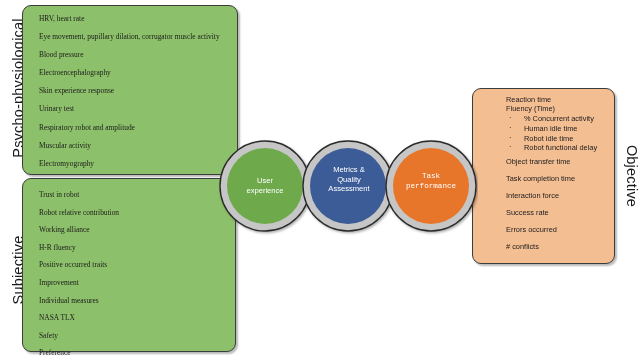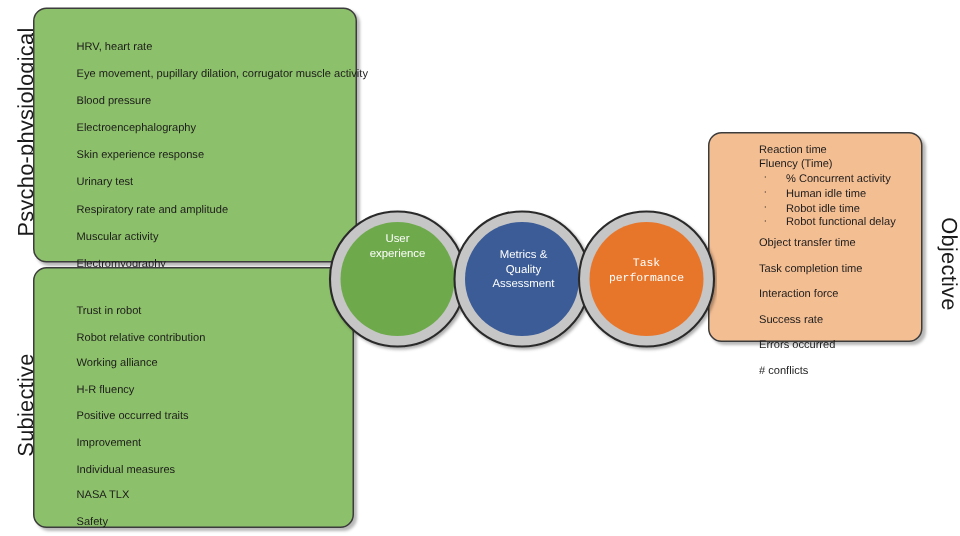--- a/index.html
+++ b/index.html
@@ -69,27 +69,28 @@
   #panel-subjective {
     left: 22px;
     top: 178px;
     width: 214px;
     height: 174px;
   }
   #panel-objective {
     left: 472px;
     top: 88px;
     width: 143px;
-    height: 140px;
+    height: 176px;
   }
 
   .panel ul {
     list-style: none;
-    margin: 12px;
+    margin: 0;
     padding: 0;
+    font-family: Liberation Serif, serif;
   }
   .item {
     color: #1b1b1b;
     font-size: 7.4px;
     line-height: 1;
     white-space: nowrap;
   }
 
   
   #panel-psycho .list {
@@ -147,21 +148,21 @@
   #chain svg { display: block; }
   .node-text {
     position: absolute;
     text-align: center;
     color: #ffffff;
     font-size: 7.6px;
     line-height: 1.28;
     white-space: nowrap;
     pointer-events: none;
   }
-  #node-text-ux   { left: 10px;  top: 20px; width: 74px; }
+  #node-text-ux   { left: 10px;  top: 42px; width: 74px; }
   #node-text-mqa  { left: 93px;  top: 31px; width: 76px; }
   #node-text-task { left: 176px; top: 38px; width: 74px; font-family: Liberation Mono, monospace; }
 </style>
 </head>
 <body>
 
 <div id="canvas">
 
   <div class="side-label" id="label-psycho">Psycho-physiological</div>
 
@@ -170,21 +171,21 @@
   <div class="side-label" id="label-objective">Objective</div>
 
   <div class="panel panel-green" id="panel-psycho">
     <ul class="list">
       <li class="item">HRV, heart rate</li>
       <li class="item">Eye movement, pupillary dilation, corrugator muscle activity</li>
       <li class="item">Blood pressure</li>
       <li class="item">Electroencephalography</li>
       <li class="item">Skin experience response</li>
       <li class="item">Urinary test</li>
-      <li class="item">Respiratory rate and amplitude</li>
+      <li class="item">Respiratory robot and amplitude</li>
       <li class="item">Muscular activity</li>
       <li class="item">Electromyography</li>
     </ul>
   </div>
 
   <div class="panel panel-green" id="panel-subjective">
     <ul class="list">
       <li class="item">Trust in robot</li>
       <li class="item">Robot relative contribution</li>
       <li class="item">Working alliance</li>

